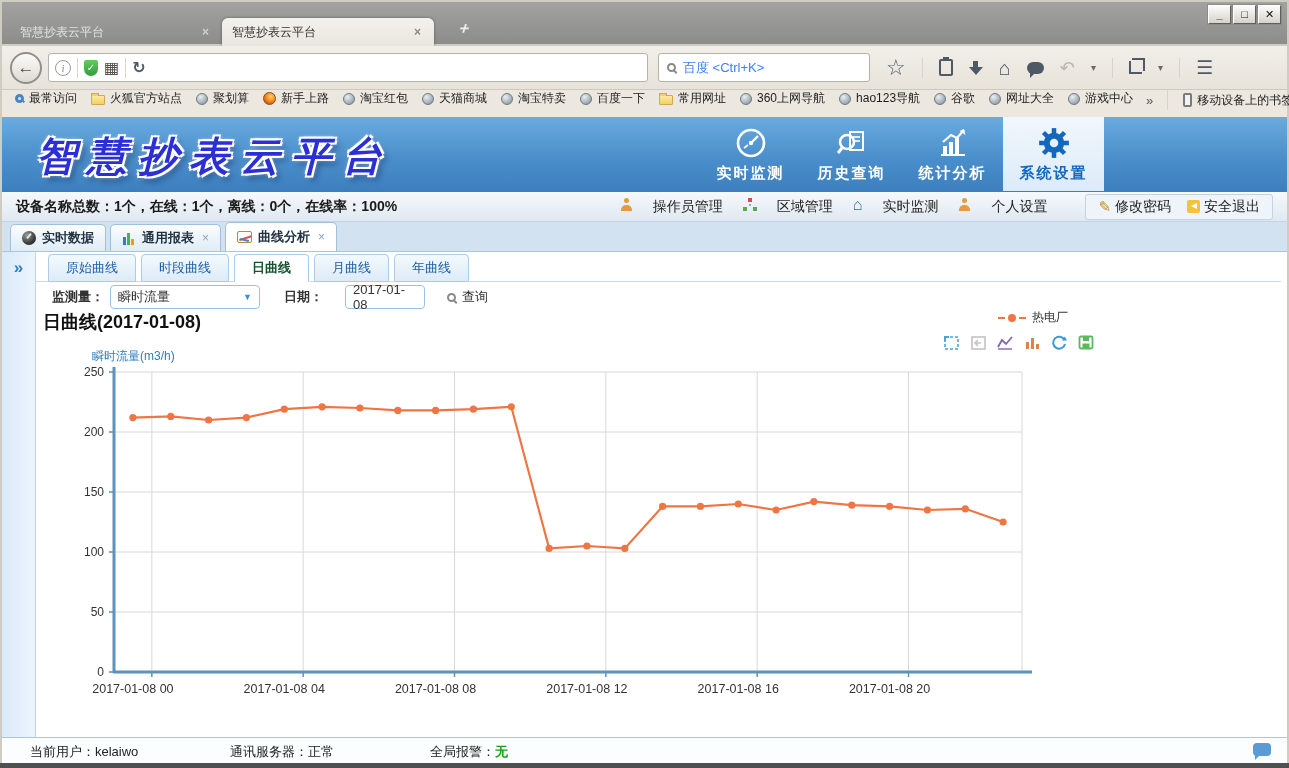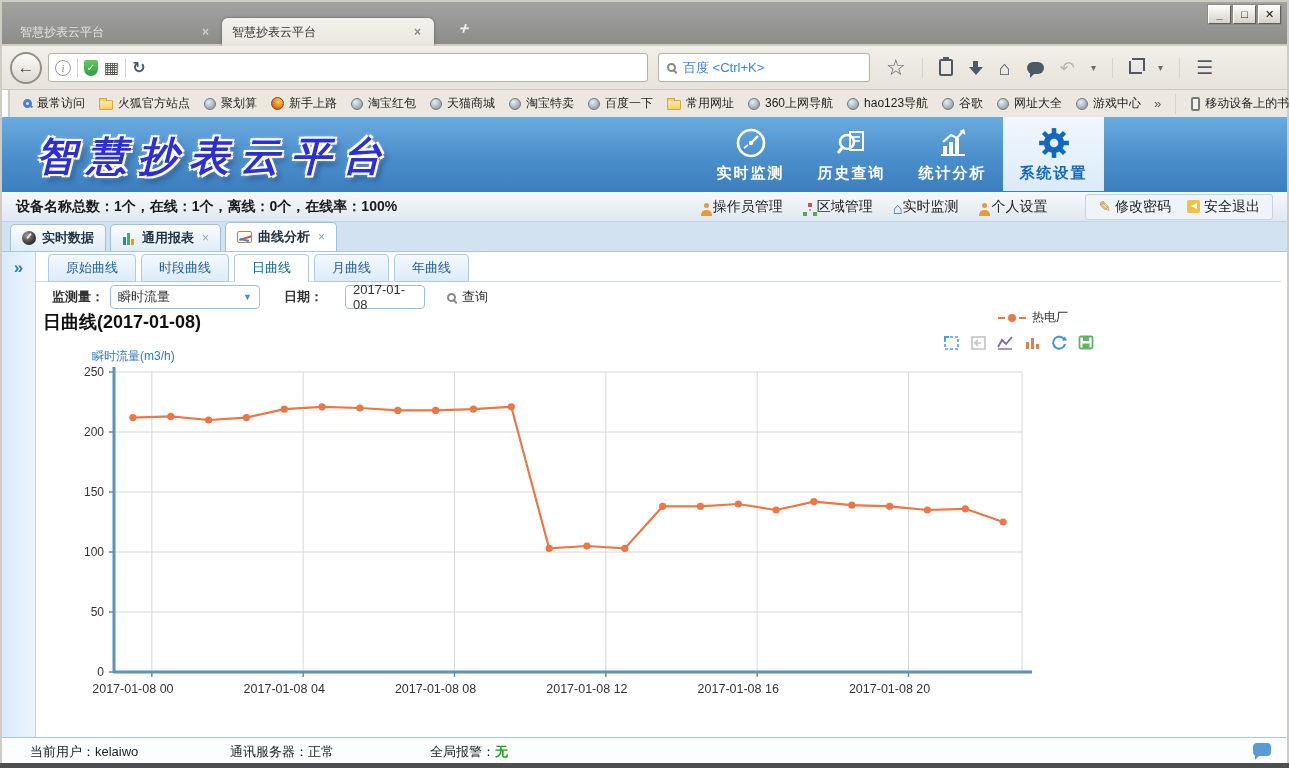--- a/index.html
+++ b/index.html
@@ -60,22 +60,22 @@
   .bub::after { content:""; position:absolute; left:3px; bottom:-4px;
     border:4px solid transparent; border-top-color:#4d5a66; border-left-color:#4d5a66; }
   .gundo { font-size:18px; color:#b9b6b0; line-height:18px; }
   .caret { font-size:10px; color:#6d6a64; }
   .crop { width:13px; height:13px; border-left:2px solid #4d5a66; border-bottom:2px solid #4d5a66; position:relative; }
   .crop::before { content:""; position:absolute; top:-3px; right:-3px; width:11px; height:11px;
     border-top:2px solid #4d5a66; border-right:2px solid #4d5a66; }
   .gmenu { font-size:19px; line-height:19px; }
 
   
-  .bookmarksbar { position:absolute; top:90px; left:8px; right:0; height:27px; background:#ece8e0;
-    display:flex; align-items:center; padding:0 8px; font-size:12px; color:#1d1d1d;
+  .bookmarksbar { position:absolute; top:90px; left:0; right:0; height:27px; background:#ece8e0;
+    display:flex; align-items:flex-start; padding:0 8px; font-size:12px; color:#1d1d1d;
     box-shadow:inset -2px 0 0 #cfccc4, inset 2px 0 0 #cfccc4; }
   .bmi { display:flex; align-items:center; gap:5px; padding:0 7px; white-space:nowrap; }
   .bmright { margin-left:auto; display:flex; align-items:center; gap:8px; }
   .bmovf { color:#55524c; font-size:13px; padding:0 6px; }
   .bi-globe { width:12px; height:12px; border-radius:50%; border:1px solid #6e7a84;
     background:radial-gradient(circle at 35% 30%, #e9eff3, #97a4ad 75%); }
   .bi-folder { width:14px; height:10px; background:linear-gradient(#ffe9a0,#f3cf6a);
     border:1px solid #cfa94a; border-radius:1px; position:relative; margin-top:2px; }
   .bi-folder::before { content:""; position:absolute; top:-3px; left:-1px; width:6px; height:2px;
     background:#f3cf6a; border:1px solid #cfa94a; border-bottom:none; }
@@ -96,21 +96,21 @@
     justify-content:center; gap:4px; color:#fff; }
   .navitem .nlabel { font-size:15px; font-weight:bold; letter-spacing:2px; }
   .navitem.active { background:linear-gradient(#f1f7fd,#dcebf8); color:#1268be; }
 
   
   .statusrow { position:absolute; top:192px; left:2px; right:2px; height:30px;
     background:linear-gradient(#f6f9fc,#e0e8f1); border-bottom:1px solid #c2d3e3;
     display:flex; align-items:center; padding:0 14px; }
   .devsum { font-size:14px; font-weight:bold; color:#1a1a1a; }
   .adminlinks { margin-left:auto; display:flex; align-items:center; gap:20px; font-size:14px; color:#222; }
-  .alink { display:flex; align-items:flex-end; gap:0; }
+  .alink { display:flex; align-items:flex-start; gap:20px; }
   .person { width:13px; height:13px; position:relative; }
   .person::before { content:""; position:absolute; top:0; left:4px; width:5px; height:5px; border-radius:50%; background:#e09c3e; }
   .person::after { content:""; position:absolute; bottom:0; left:1px; width:11px; height:6px; border-radius:5px 5px 0 0; background:#e09c3e; }
   .sitemap { width:14px; height:13px; position:relative; }
   .sitemap::before { content:""; position:absolute; top:0; left:5px; width:4px; height:4px; background:#d34f4f; }
   .sitemap::after { content:""; position:absolute; bottom:0; left:0; width:4px; height:4px; background:#58a858; box-shadow:10px 0 0 #58a858, 5px -4px 0 -1px #9aa7b5; }
   .ghome2 { font-size:16px; color:#3a6b9e; line-height:14px; }
   .sessionbox { margin-left:18px; display:flex; align-items:center; gap:16px; background:#eef4f9;
     border:1px solid #c2d3e3; border-radius:3px; padding:3px 12px; font-size:14px; color:#222; }
   .slink { display:flex; align-items:center; gap:4px; }
@@ -138,21 +138,21 @@
   
   .main { position:absolute; top:252px; left:2px; right:2px; height:485px; background:#fff; }
   .leftstrip { position:absolute; left:0; top:0; bottom:0; width:34px;
     background:linear-gradient(90deg,#d9eafa,#ecf5fd); border-right:1px solid #bcd6ec; }
   .collapse { display:block; text-align:center; margin-top:6px; color:#2e7cc3; font-size:17px; font-weight:bold; }
   .panel { position:absolute; left:34px; right:0; top:0; bottom:0; }
   .panelline { position:absolute; left:0; right:6px; top:29px; border-top:1px solid #c7dcef; }
   .curvetabs { position:absolute; top:2px; left:12px; display:flex; gap:5px; }
   .ctab { height:28px; line-height:26px; padding:0 17px; border:1px solid #aecbe6; border-radius:4px 4px 0 0;
     background:linear-gradient(#f3f9fe,#ddebf8); color:#1a5fa8; font-size:13px; position:relative; z-index:2; }
-  .ctab.active { background:#fff; color:#0369a1; font-weight:normal; border-bottom-color:#fff;text-align:center; }
+  .ctab.active { background:#fff; color:#14532d; font-weight:bold; border-bottom-color:#fff;text-align:center; }
   .filters { position:absolute; top:30px; left:0; right:6px; height:30px; display:flex; align-items:center;
     padding-left:16px; gap:6px; font-size:13px; color:#333; }
   .flabel { font-weight:bold; }
   .combobox { width:150px; height:24px; border:1px solid #9cc0e2; border-radius:4px; background:#fff;
     display:flex; align-items:center; padding:0 7px; gap:4px; }
   .combobox .val { flex:1; font-size:13px; color:#333; }
   .combobox .chev { color:#3f8fd8; font-size:9px; }
   .datebox { width:80px; height:24px; border:1px solid #9cc0e2; border-radius:4px; background:#fff;
     display:flex; align-items:center; padding:0 7px; font-size:13px; color:#333; margin-left:16px; }
   .querybtn { display:flex; align-items:center; gap:6px; margin-left:16px; font-size:13px; color:#333; }

